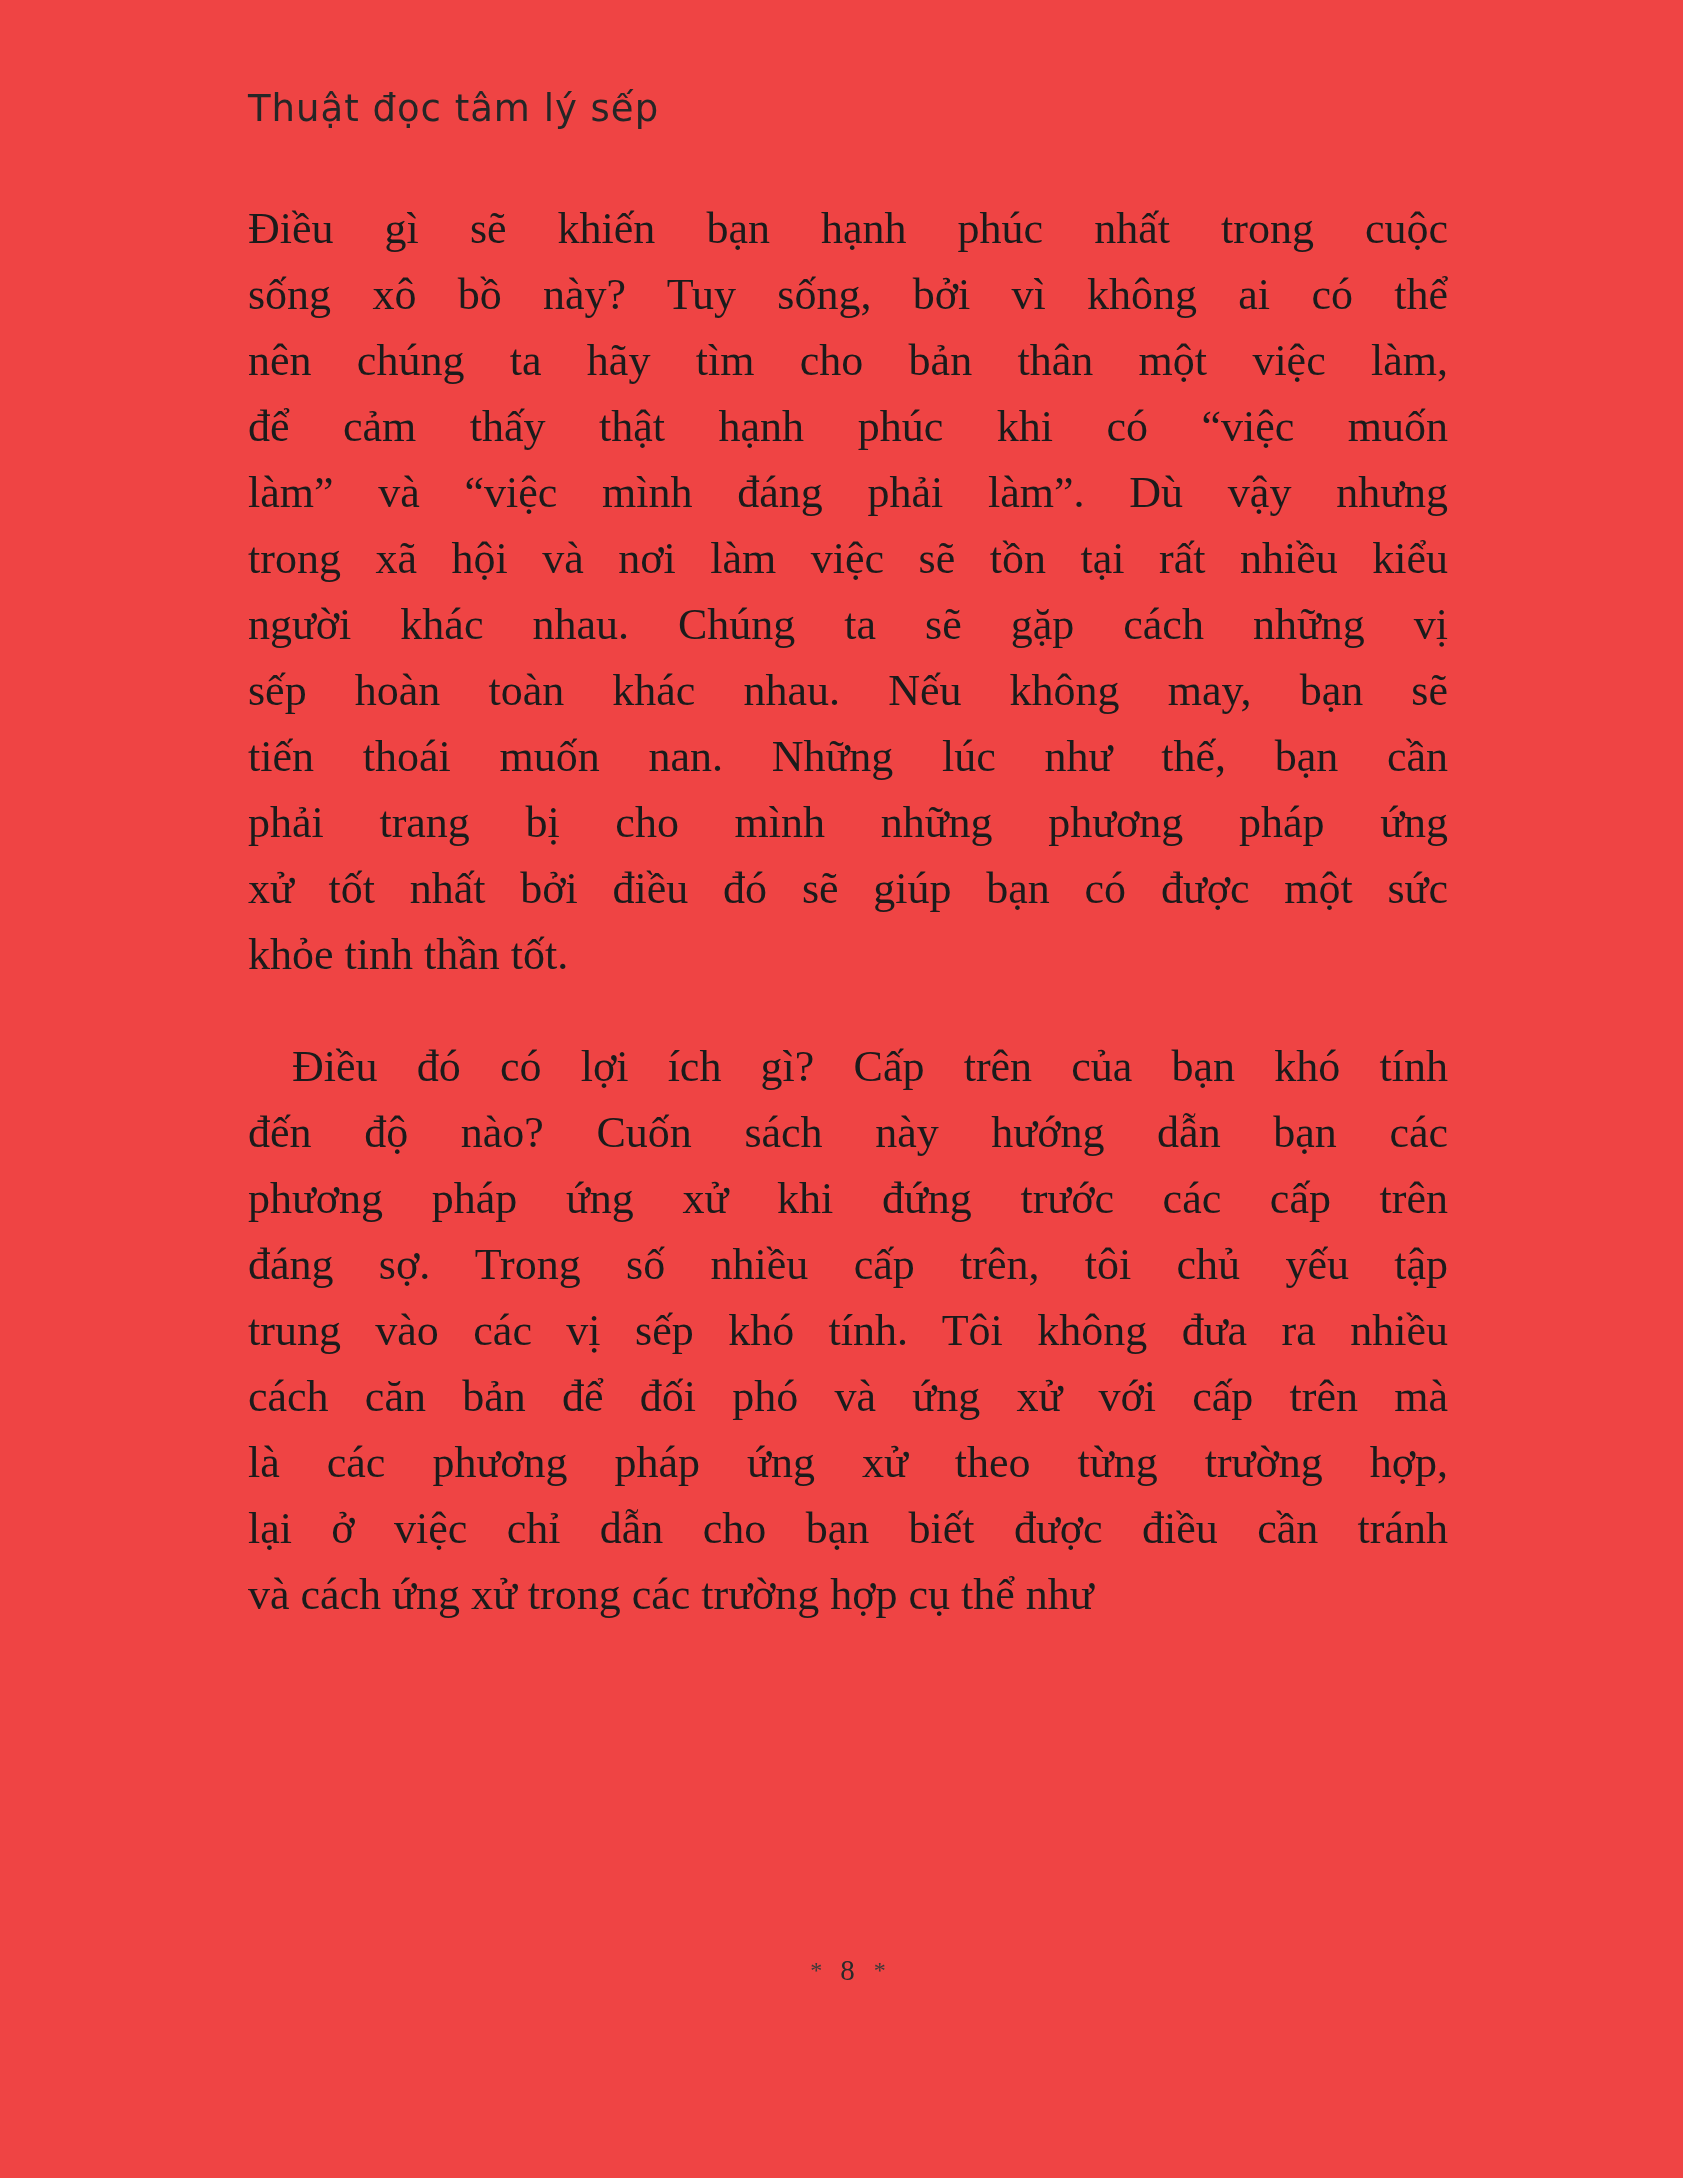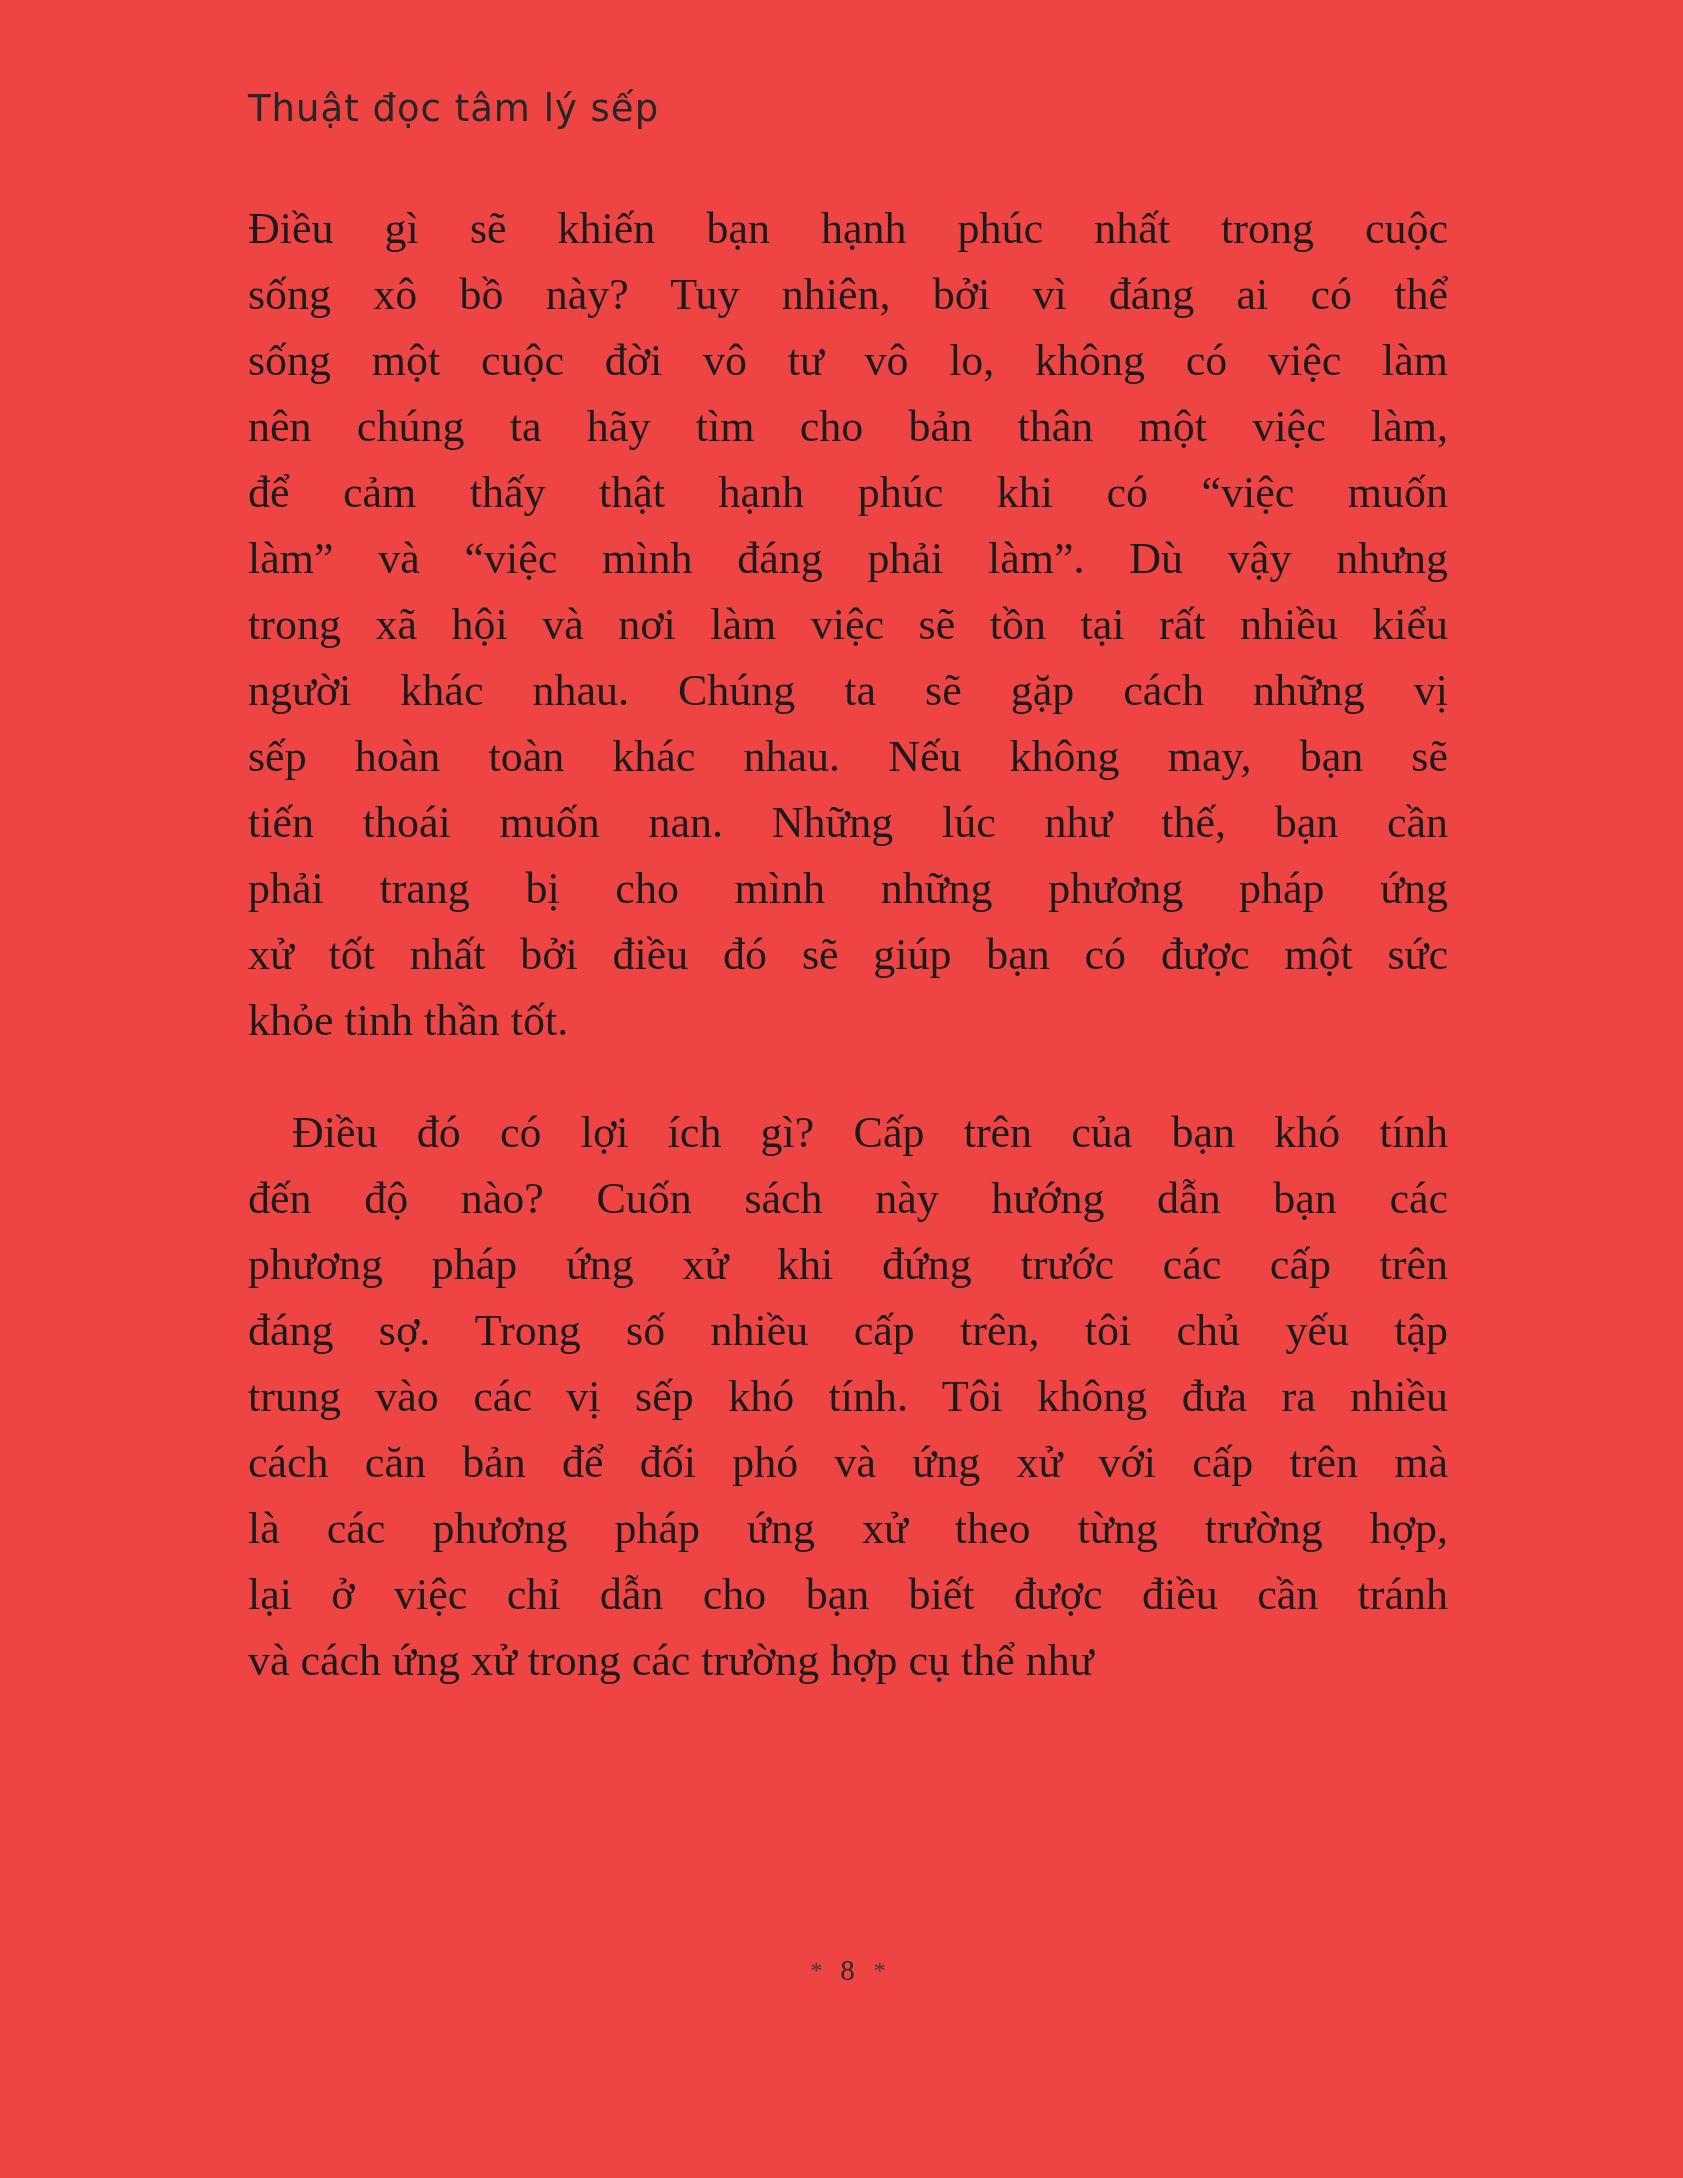--- a/index.html
+++ b/index.html
@@ -71,22 +71,21 @@
 <body>
 
 <div class="page">
 
   <div class="running-header">Thuật đọc tâm lý sếp</div>
 
   <div class="body-text">
 
     <div class="paragraph">
       <div class="line">Điều gì sẽ khiến bạn hạnh phúc nhất trong cuộc</div>
-      <div class="line">sống xô bồ này? Tuy nhiên, bởi vì đáng ai có thể</div>
-      <div class="line">sống một cuộc đời vô tư vô lo, không có việc làm</div>
+      <div class="line">sống xô bồ này? Tuy sống, bởi vì không ai có thể</div>
       <div class="line">nên chúng ta hãy tìm cho bản thân một việc làm,</div>
       <div class="line">để cảm thấy thật hạnh phúc khi có “việc muốn</div>
       <div class="line">làm” và “việc mình đáng phải làm”. Dù vậy nhưng</div>
       <div class="line">trong xã hội và nơi làm việc sẽ tồn tại rất nhiều kiểu</div>
       <div class="line">người khác nhau. Chúng ta sẽ gặp cách những vị</div>
       <div class="line">sếp hoàn toàn khác nhau. Nếu không may, bạn sẽ</div>
       <div class="line">tiến thoái muốn nan. Những lúc như thế, bạn cần</div>
       <div class="line">phải trang bị cho mình những phương pháp ứng</div>
       <div class="line">xử tốt nhất bởi điều đó sẽ giúp bạn có được một sức</div>
       <div class="line para-last">khỏe tinh thần tốt.</div>

